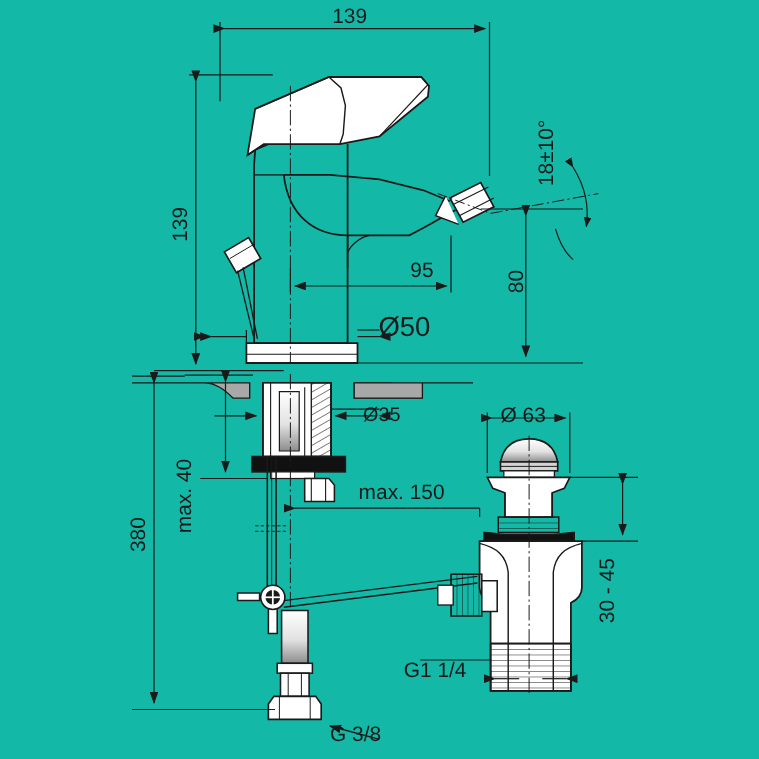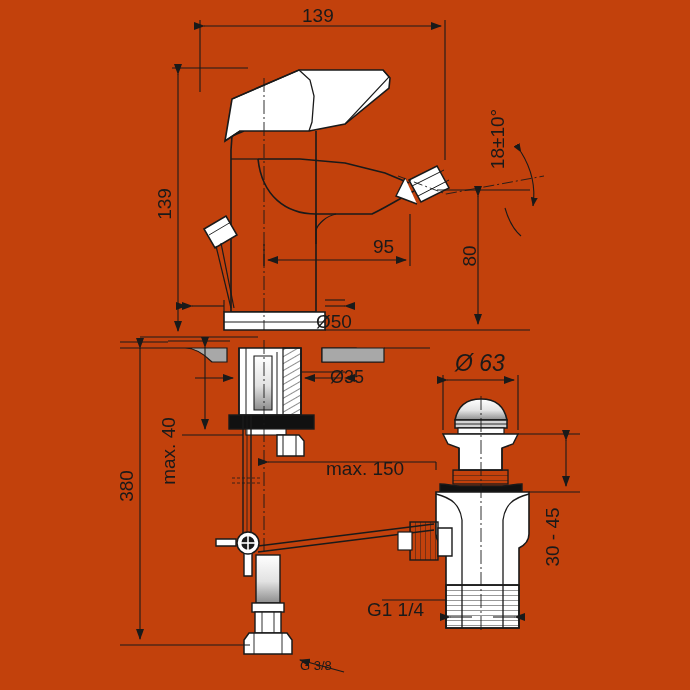--- a/index.html
+++ b/index.html
@@ -1,16 +1,16 @@
 <!DOCTYPE html>
 <html><head>
 <meta charset="utf-8">
 <style>
   html,body{margin:0;padding:0;background:#fff;}
-  #root{position:relative;width:690px;height:690px;background:#c2410c;
+  #root{position:relative;width:690px;height:690px;background:#14b8a6;
         font-family:"Liberation Sans", sans-serif;overflow:hidden;}
   #dwg{position:absolute;left:0;top:0;width:690px;height:690px;}
   .lbl{position:absolute;font-family:"Liberation Sans", sans-serif;color:#1a1a1a;
        white-space:nowrap;user-select:none;}
   .vert{transform-origin:center center;transform:rotate(-90deg);}
 </style>
 </head>
 <body>
 
 <div id="root">
@@ -298,49 +298,49 @@
   </div>
 
   <div class="lbl vert" style="left:450px;top:245px;width:40px;text-align:center;font-size:19px;">
     <span>80</span>
   </div>
 
   <div class="lbl vert" style="left:453px;top:128px;width:90px;text-align:center;font-size:19px;">
     <span>18±10°</span>
   </div>
 
-  <div class="lbl" style="left:316px;top:283px;font-size:19px;margin-top:28px;">
+  <div class="lbl" style="left:344px;top:283px;font-size:25px;">
     <span>Ø50</span>
   </div>
 
   <div class="lbl" style="left:330px;top:367px;font-size:18px;">
     <span>Ø35</span>
   </div>
 
   <div class="lbl vert" style="left:126px;top:440px;width:86px;text-align:center;font-size:19px;">
     <span>max. 40</span>
   </div>
 
   <div class="lbl vert" style="left:99px;top:475px;width:56px;text-align:center;font-size:19px;">
     <span>380</span>
   </div>
 
-  <div class="lbl" style="left:326px;top:458px;font-size:19px;">
+  <div class="lbl" style="left:326px;top:438px;font-size:19px;">
     <span>max. 150</span>
   </div>
 
-  <div class="lbl" style="left:455px;top:350px;font-size:23px;font-style:italic;">
+  <div class="lbl" style="left:455px;top:368px;font-size:19px;">
     <span>Ø 63</span>
   </div>
 
   <div class="lbl vert" style="left:512px;top:526px;width:82px;text-align:center;font-size:19px;">
     <span>30 - 45</span>
   </div>
 
   <div class="lbl" style="left:367px;top:577px;font-size:19px;margin-top:22px;">
     <span>G1 1/4</span>
   </div>
 
-  <div class="lbl" style="left:300px;top:658px;font-size:13px;text-align:right;">
+  <div class="lbl" style="left:300px;top:658px;font-size:19px;text-align:right;">
     <span>G 3/8</span>
   </div>
 
 </div>
 
 </body></html>

